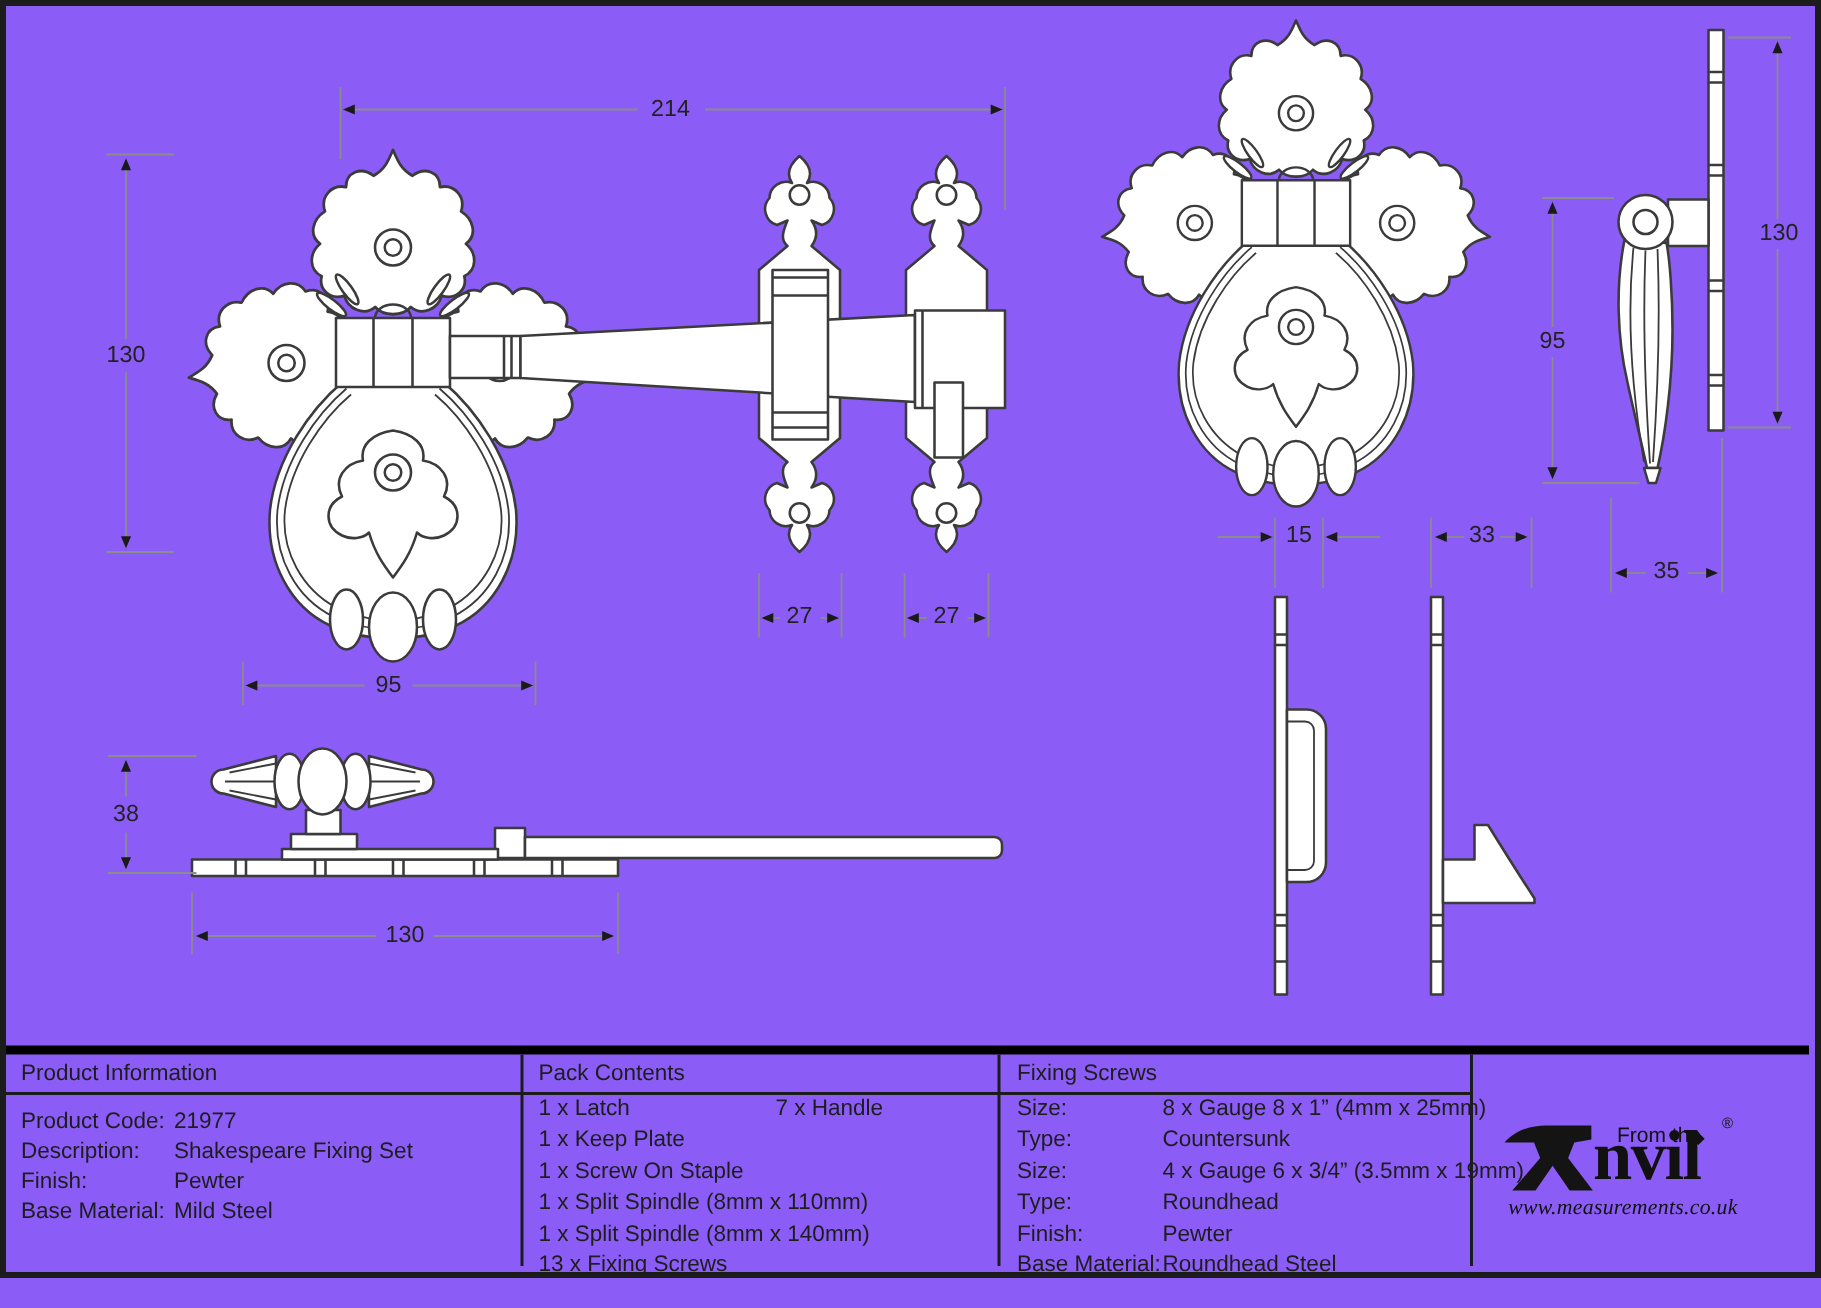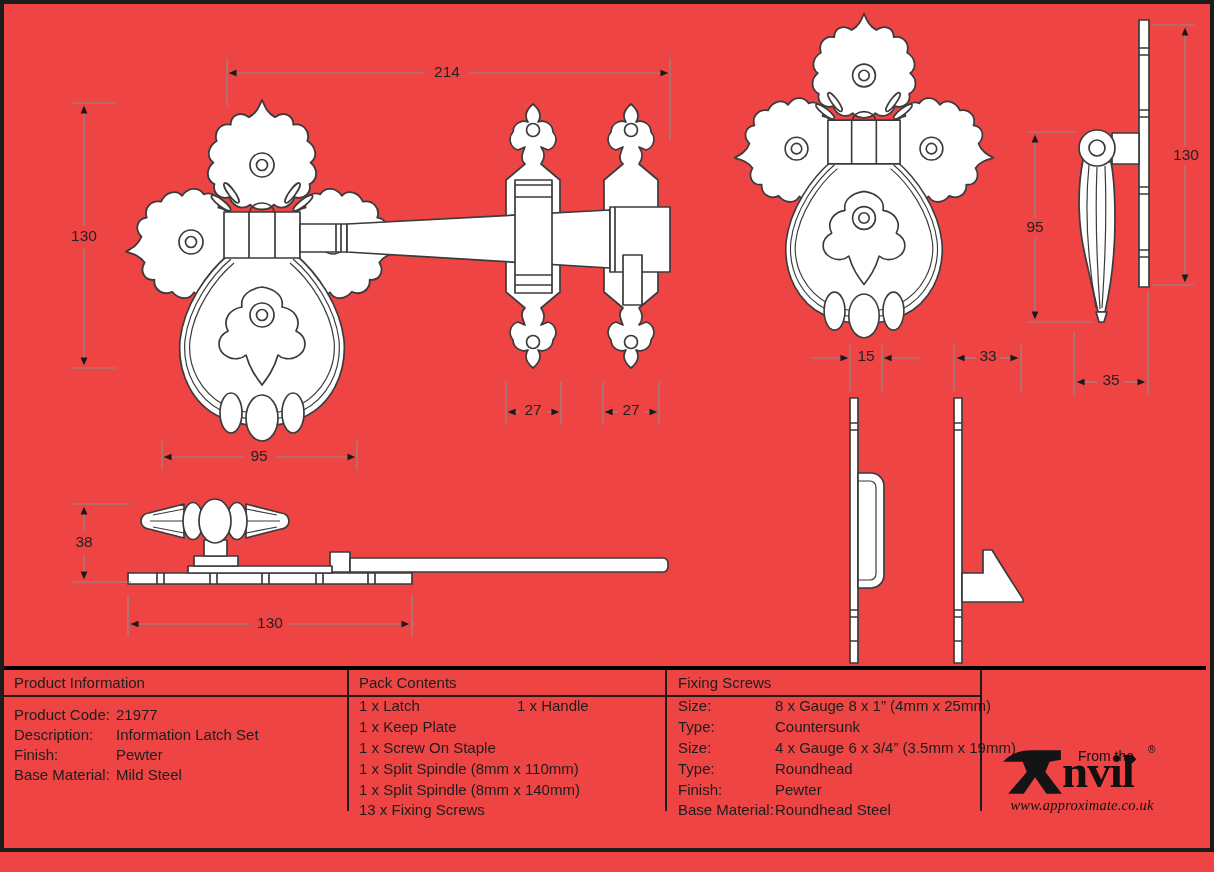--- a/index.html
+++ b/index.html
@@ -1,25 +1,25 @@
 <!DOCTYPE html>
 <html><head>
 <meta charset="utf-8">
 <style>
   html,body{margin:0;padding:0;background:#fff;}
-  #page{position:relative;width:1214px;height:872px;background:#ef4444;
+  #page{position:relative;width:1214px;height:872px;background:#8b5cf6;
         font-family:"Liberation Sans",sans-serif;color:#1d1d1d;overflow:hidden;}
   #frame{position:absolute;left:0;top:0;width:1206px;height:844px;border:4px solid #1c1c1c;}
   #drawing-svg{position:absolute;left:0;top:0;}
   .t{position:absolute;white-space:nowrap;font-size:15px;color:#1d1d1d;}
   #note-box{position:absolute;left:4px;top:673px;width:1206px;height:34px;
             border-top:2px solid #1c1c1c;}
   #note-box .t{left:10px;top:7px;}
-  #spec-table{position:absolute;left:4px;top:666px;width:1202px;height:141px;
-              border-top:4px solid #000000;}
+  #spec-table{position:absolute;left:4px;top:697px;width:1202px;height:141px;
+              border-top:6px solid #000000;}
   .vline{position:absolute;top:0;bottom:0;width:2px;background:#1c1c1c;}
   #hdr-underline{position:absolute;left:0;top:25px;width:976px;height:2px;background:#1c1c1c;}
   .logo-serif{font-family:"Liberation Serif",serif;}
   #brand-nvil{position:absolute;left:1062px;top:747px;font-family:"Liberation Serif",serif;
               font-size:47px;font-weight:bold;letter-spacing:-1px;line-height:48px;color:#111;}
   #brand-prefix{position:absolute;left:1078px;top:748px;font-family:Liberation Sans, sans-serif;
                 font-size:14px;color:#111;}
   #brand-diamond{position:absolute;left:1128px;top:752px;font-size:11px;color:#111;}
   #brand-reg{position:absolute;left:1148px;top:744px;font-size:10px;color:#111;}
   #brand-url{position:absolute;left:1002px;top:797px;width:160px;text-align:center;
@@ -248,34 +248,34 @@
   <div id="spec-table">
     <div class="vline" style="left:343px"></div>
     <div class="vline" style="left:661px"></div>
     <div class="vline" style="left:976px"></div>
     <div id="hdr-underline"></div>
 
     <span class="t" style="left:10px;top:4px">Product Information</span>
     <span class="t" style="left:10px;top:36px">Product Code:</span>
     <span class="t" style="left:112px;top:36px">21977</span>
     <span class="t" style="left:10px;top:56px">Description:</span>
-    <span class="t" style="left:112px;top:56px">Information Latch Set</span>
+    <span class="t" style="left:112px;top:56px">Shakespeare Fixing Set</span>
     <span class="t" style="left:10px;top:76px">Finish:</span>
     <span class="t" style="left:112px;top:76px">Pewter</span>
     <span class="t" style="left:10px;top:96px">Base Material:</span>
     <span class="t" style="left:112px;top:96px">Mild Steel</span>
 
     <span class="t" style="left:355px;top:4px">Pack Contents</span>
     <span class="t" style="left:355px;top:27px">1 x Latch</span>
     <span class="t" style="left:355px;top:48px">1 x Keep Plate</span>
     <span class="t" style="left:355px;top:69px">1 x Screw On Staple</span>
     <span class="t" style="left:355px;top:90px">1 x Split Spindle (8mm x 110mm)</span>
     <span class="t" style="left:355px;top:111px">1 x Split Spindle (8mm x 140mm)</span>
     <span class="t" style="left:355px;top:131px">13 x Fixing Screws</span>
-    <span class="t" style="left:513px;top:27px">1 x Handle</span>
+    <span class="t" style="left:513px;top:27px">7 x Handle</span>
 
     <span class="t" style="left:674px;top:4px">Fixing Screws</span>
     <span class="t" style="left:674px;top:27px">Size:</span>
     <span class="t" style="left:771px;top:27px">8 x Gauge 8 x 1” (4mm x 25mm)</span>
     <span class="t" style="left:674px;top:48px">Type:</span>
     <span class="t" style="left:771px;top:48px">Countersunk</span>
     <span class="t" style="left:674px;top:69px">Size:</span>
     <span class="t" style="left:771px;top:69px">4 x Gauge 6 x 3/4” (3.5mm x 19mm)</span>
     <span class="t" style="left:674px;top:90px">Type:</span>
     <span class="t" style="left:771px;top:90px">Roundhead</span>
@@ -287,15 +287,15 @@
 
   <div>
     <svg style="position:absolute;left:1002px;top:745px" width="62" height="52" viewBox="0 0 60 50">
       <path fill="#141414" d="M1,16 C8,8 18,5 28,5 L57,5 L57,14 L46,16 L42,26 L58,47 L43,47
         L32,31 L21,47 L6,47 L24,26 L20,16 Z"></path>
     </svg>
     <span id="brand-nvil" class="logo-serif">nvil</span>
     <span id="brand-prefix">From the</span>
     <span id="brand-diamond">◆</span>
     <span id="brand-reg">®</span>
-    <span id="brand-url">www.approximate.co.uk</span>
+    <span id="brand-url">www.measurements.co.uk</span>
   </div>
 </div>
 
 </body></html>

